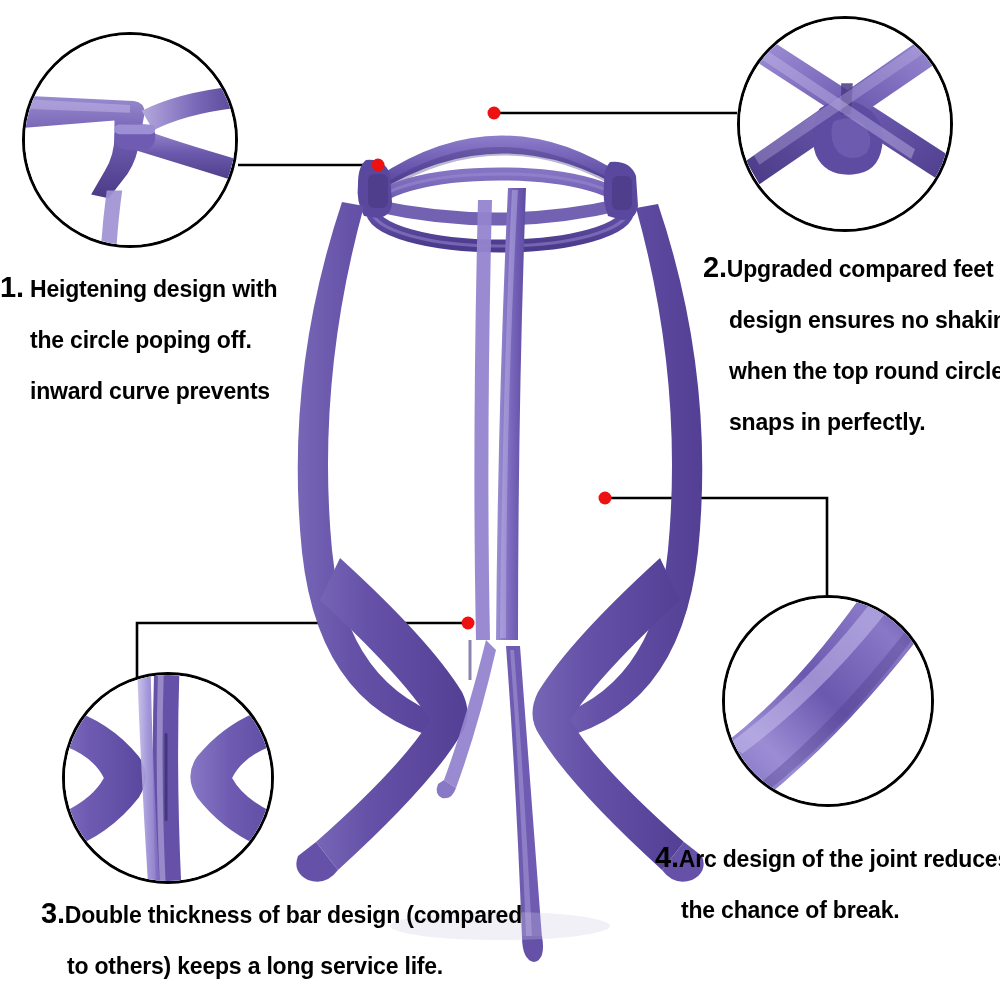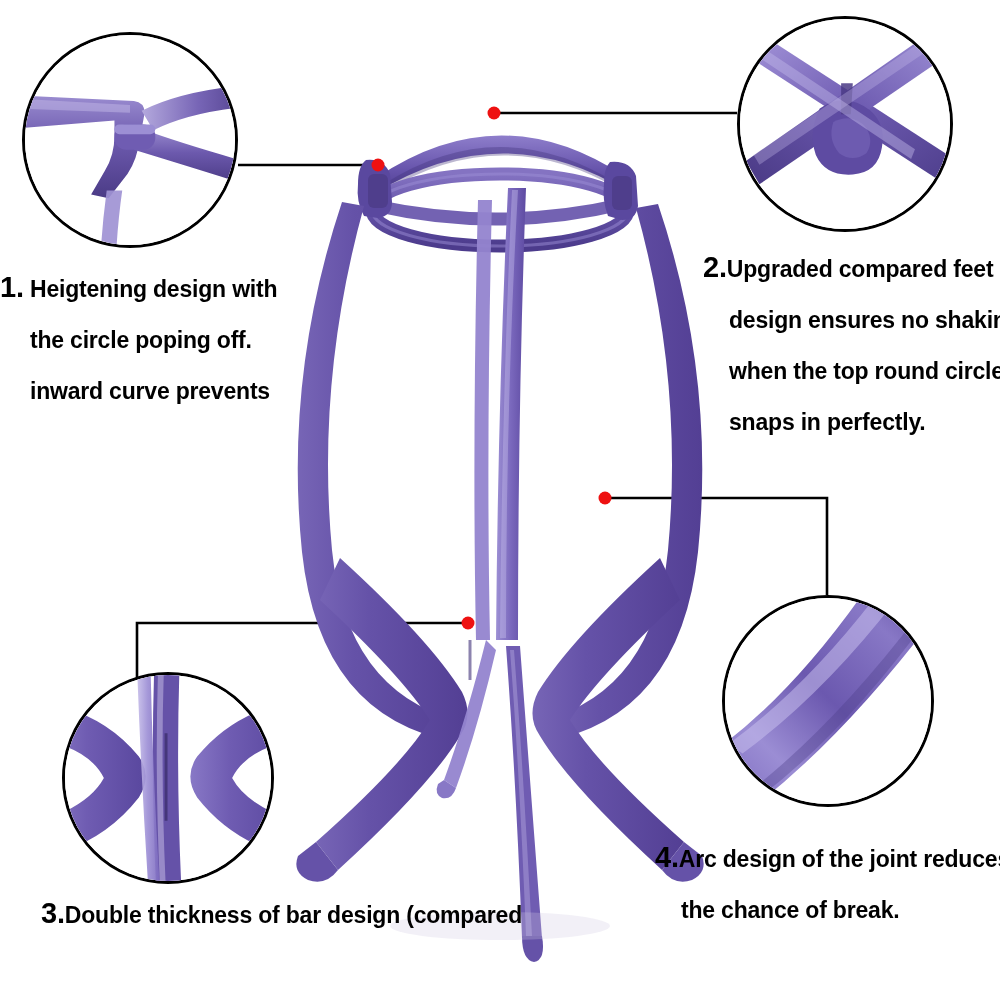--- a/index.html
+++ b/index.html
@@ -294,20 +294,21 @@
     </span>
     <span class="line indent">design ensures no shaking</span>
     <span class="line indent">when the top round circle</span>
     <span class="line indent">snaps in perfectly.</span>
   </div>
 
   <div class="caption c3" style="left:14px; top:888px;margin-left:27px;">
     <span class="line">
       <span class="num">3.</span><span>Double thickness of bar design (compared</span>
     </span>
+    <span class="line indent">to others) keeps a long service life.</span>
   </div>
 
   <div class="caption c4" style="left:655px; top:832px;">
     <span class="line">
       <span class="num">4.</span><span>Arc design of the joint reduces</span>
     </span>
     <span class="line indent">the chance of break.</span>
   </div>
 
 </div>

